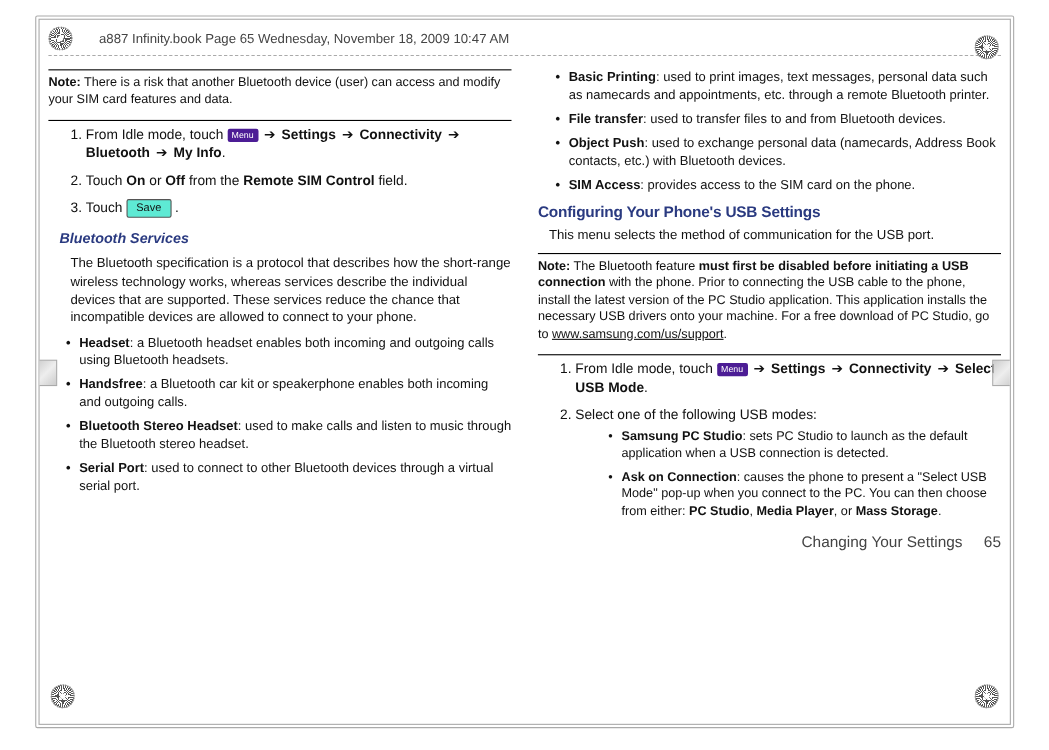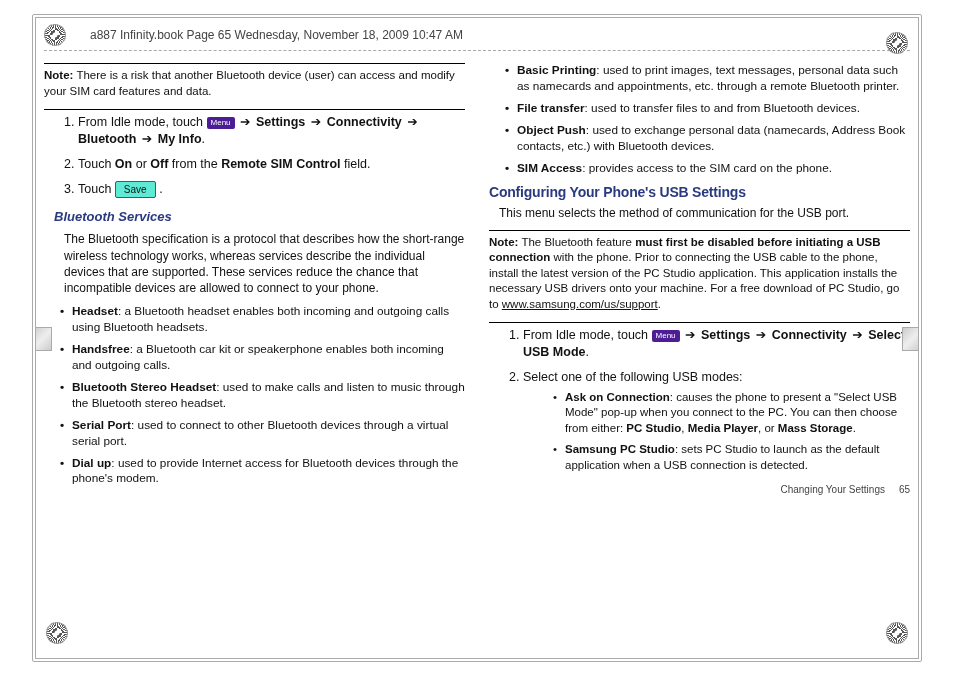--- a/index.html
+++ b/index.html
@@ -168,21 +168,21 @@
   }
   ul.sub > li::before {
     content: "•";
     position: absolute;
     left: 0;
     top: 0;
   }
   .b { font-weight: bold; }
   .footer-line {
     text-align: right;
-    font-size: 10px;
+    font-size: 14px;
     color: #444;
     margin-top: 6px;
   }
   .underline { text-decoration: underline; }
 </style>
 </head>
 <body>
 
 <div class="page-wrapper">
 
@@ -237,21 +237,20 @@
       </ol>
 
       <h4 class="subhead">Bluetooth Services</h4>
       <p class="body">The Bluetooth specification is a protocol that describes how the short-range wireless technology works, whereas services describe the individual devices that are supported. These services reduce the chance that incompatible devices are allowed to connect to your phone.</p>
 
       <ul class="bullets">
         <li><span class="b">Headset</span><span>: a Bluetooth headset enables both incoming and outgoing calls using Bluetooth headsets.</span></li>
         <li><span class="b">Handsfree</span><span>: a Bluetooth car kit or speakerphone enables both incoming and outgoing calls.</span></li>
         <li><span class="b">Bluetooth Stereo Headset</span><span>: used to make calls and listen to music through the Bluetooth stereo headset.</span></li>
         <li><span class="b">Serial Port</span><span>: used to connect to other Bluetooth devices through a virtual serial port.</span></li>
-        <li><span class="b">Dial up</span><span>: used to provide Internet access for Bluetooth devices through the phone's modem.</span></li>
       </ul>
     </div>
 
     <div class="col">
       <ul class="bullets">
         <li><span class="b">Basic Printing</span><span>: used to print images, text messages, personal data such as namecards and appointments, etc. through a remote Bluetooth printer.</span></li>
         <li><span class="b">File transfer</span><span>: used to transfer files to and from Bluetooth devices.</span></li>
         <li><span class="b">Object Push</span><span>: used to exchange personal data (namecards, Address Book contacts, etc.) with Bluetooth devices.</span></li>
         <li><span class="b">SIM Access</span><span>: provides access to the SIM card on the phone.</span></li>
       </ul>
@@ -274,24 +273,24 @@
           <span class="b">Settings</span>
           <span class="arrow">➔</span>
           <span class="b">Connectivity</span>
           <span class="arrow">➔</span>
           <span class="b">Select USB Mode</span>.
         </li>
         <li>
           <span>Select one of the following USB modes:</span>
           <ul class="sub">
             <li>
-              <span class="b">Ask on Connection</span><span>: causes the phone to present a "Select USB Mode" pop-up when you connect to the PC. You can then choose from either: </span><span class="b">PC Studio</span>, <span class="b">Media Player</span><span>, or </span><span class="b">Mass Storage</span><span>.</span>
+              <span class="b">Samsung PC Studio</span><span>: sets PC Studio to launch as the default application when a USB connection is detected.</span>
             </li>
             <li>
-              <span class="b">Samsung PC Studio</span><span>: sets PC Studio to launch as the default application when a USB connection is detected.</span>
+              <span class="b">Ask on Connection</span><span>: causes the phone to present a "Select USB Mode" pop-up when you connect to the PC. You can then choose from either: </span><span class="b">PC Studio</span>, <span class="b">Media Player</span><span>, or </span><span class="b">Mass Storage</span><span>.</span>
             </li>
           </ul>
         </li>
       </ol>
 
       <div class="footer-line">
         <span>Changing Your Settings</span>&nbsp;&nbsp;&nbsp;&nbsp;
         <span>65</span>
       </div>
     </div>

